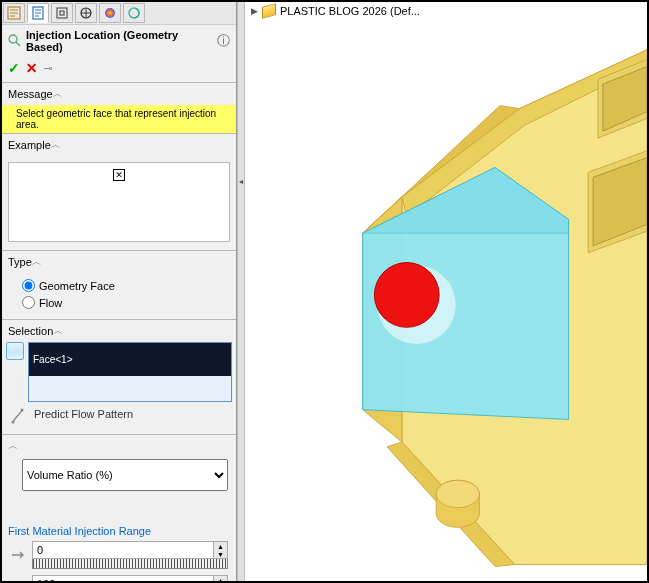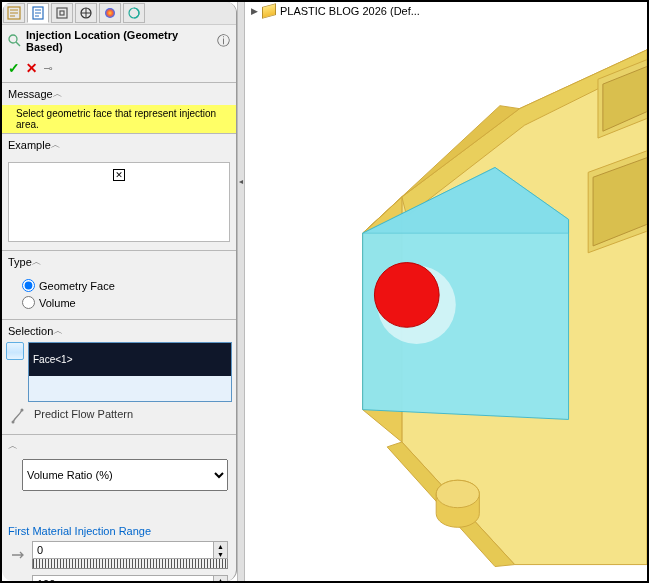--- a/index.html
+++ b/index.html
@@ -14,21 +14,20 @@
     overflow: hidden;
     display: flex;
   }
   .left-panel {
     width: 235px;
     background: #f0f0f0;
     border-right: 1px solid #999;
     display: flex;
     flex-direction: column;
     overflow: hidden;
-    border-radius: 11px;
   }
   .tab-row {
     display: flex;
     height: 24px;
     background: #e8e8e8;
     border-bottom: 1px solid #ccc;
     align-items: center;
   }
   .tab-row .tab {
     width: 22px;
@@ -308,21 +307,21 @@
       <span>Type</span>
       <span class="chevron">︿</span>
     </div>
     <div class="section-body">
       <label class="radio-row">
         <input type="radio" name="type" checked="" style="">
         <span>Geometry Face</span>
       </label>
       <label class="radio-row">
         <input type="radio" name="type" style="">
-        <span>Volume</span>
+        <span>Flow</span>
       </label>
     </div>
   </div>
 
   <div class="panel-section">
     <div class="section-header">
       <span>Selection</span>
       <span class="chevron">︿</span>
     </div>
     <div class="selection-row">

